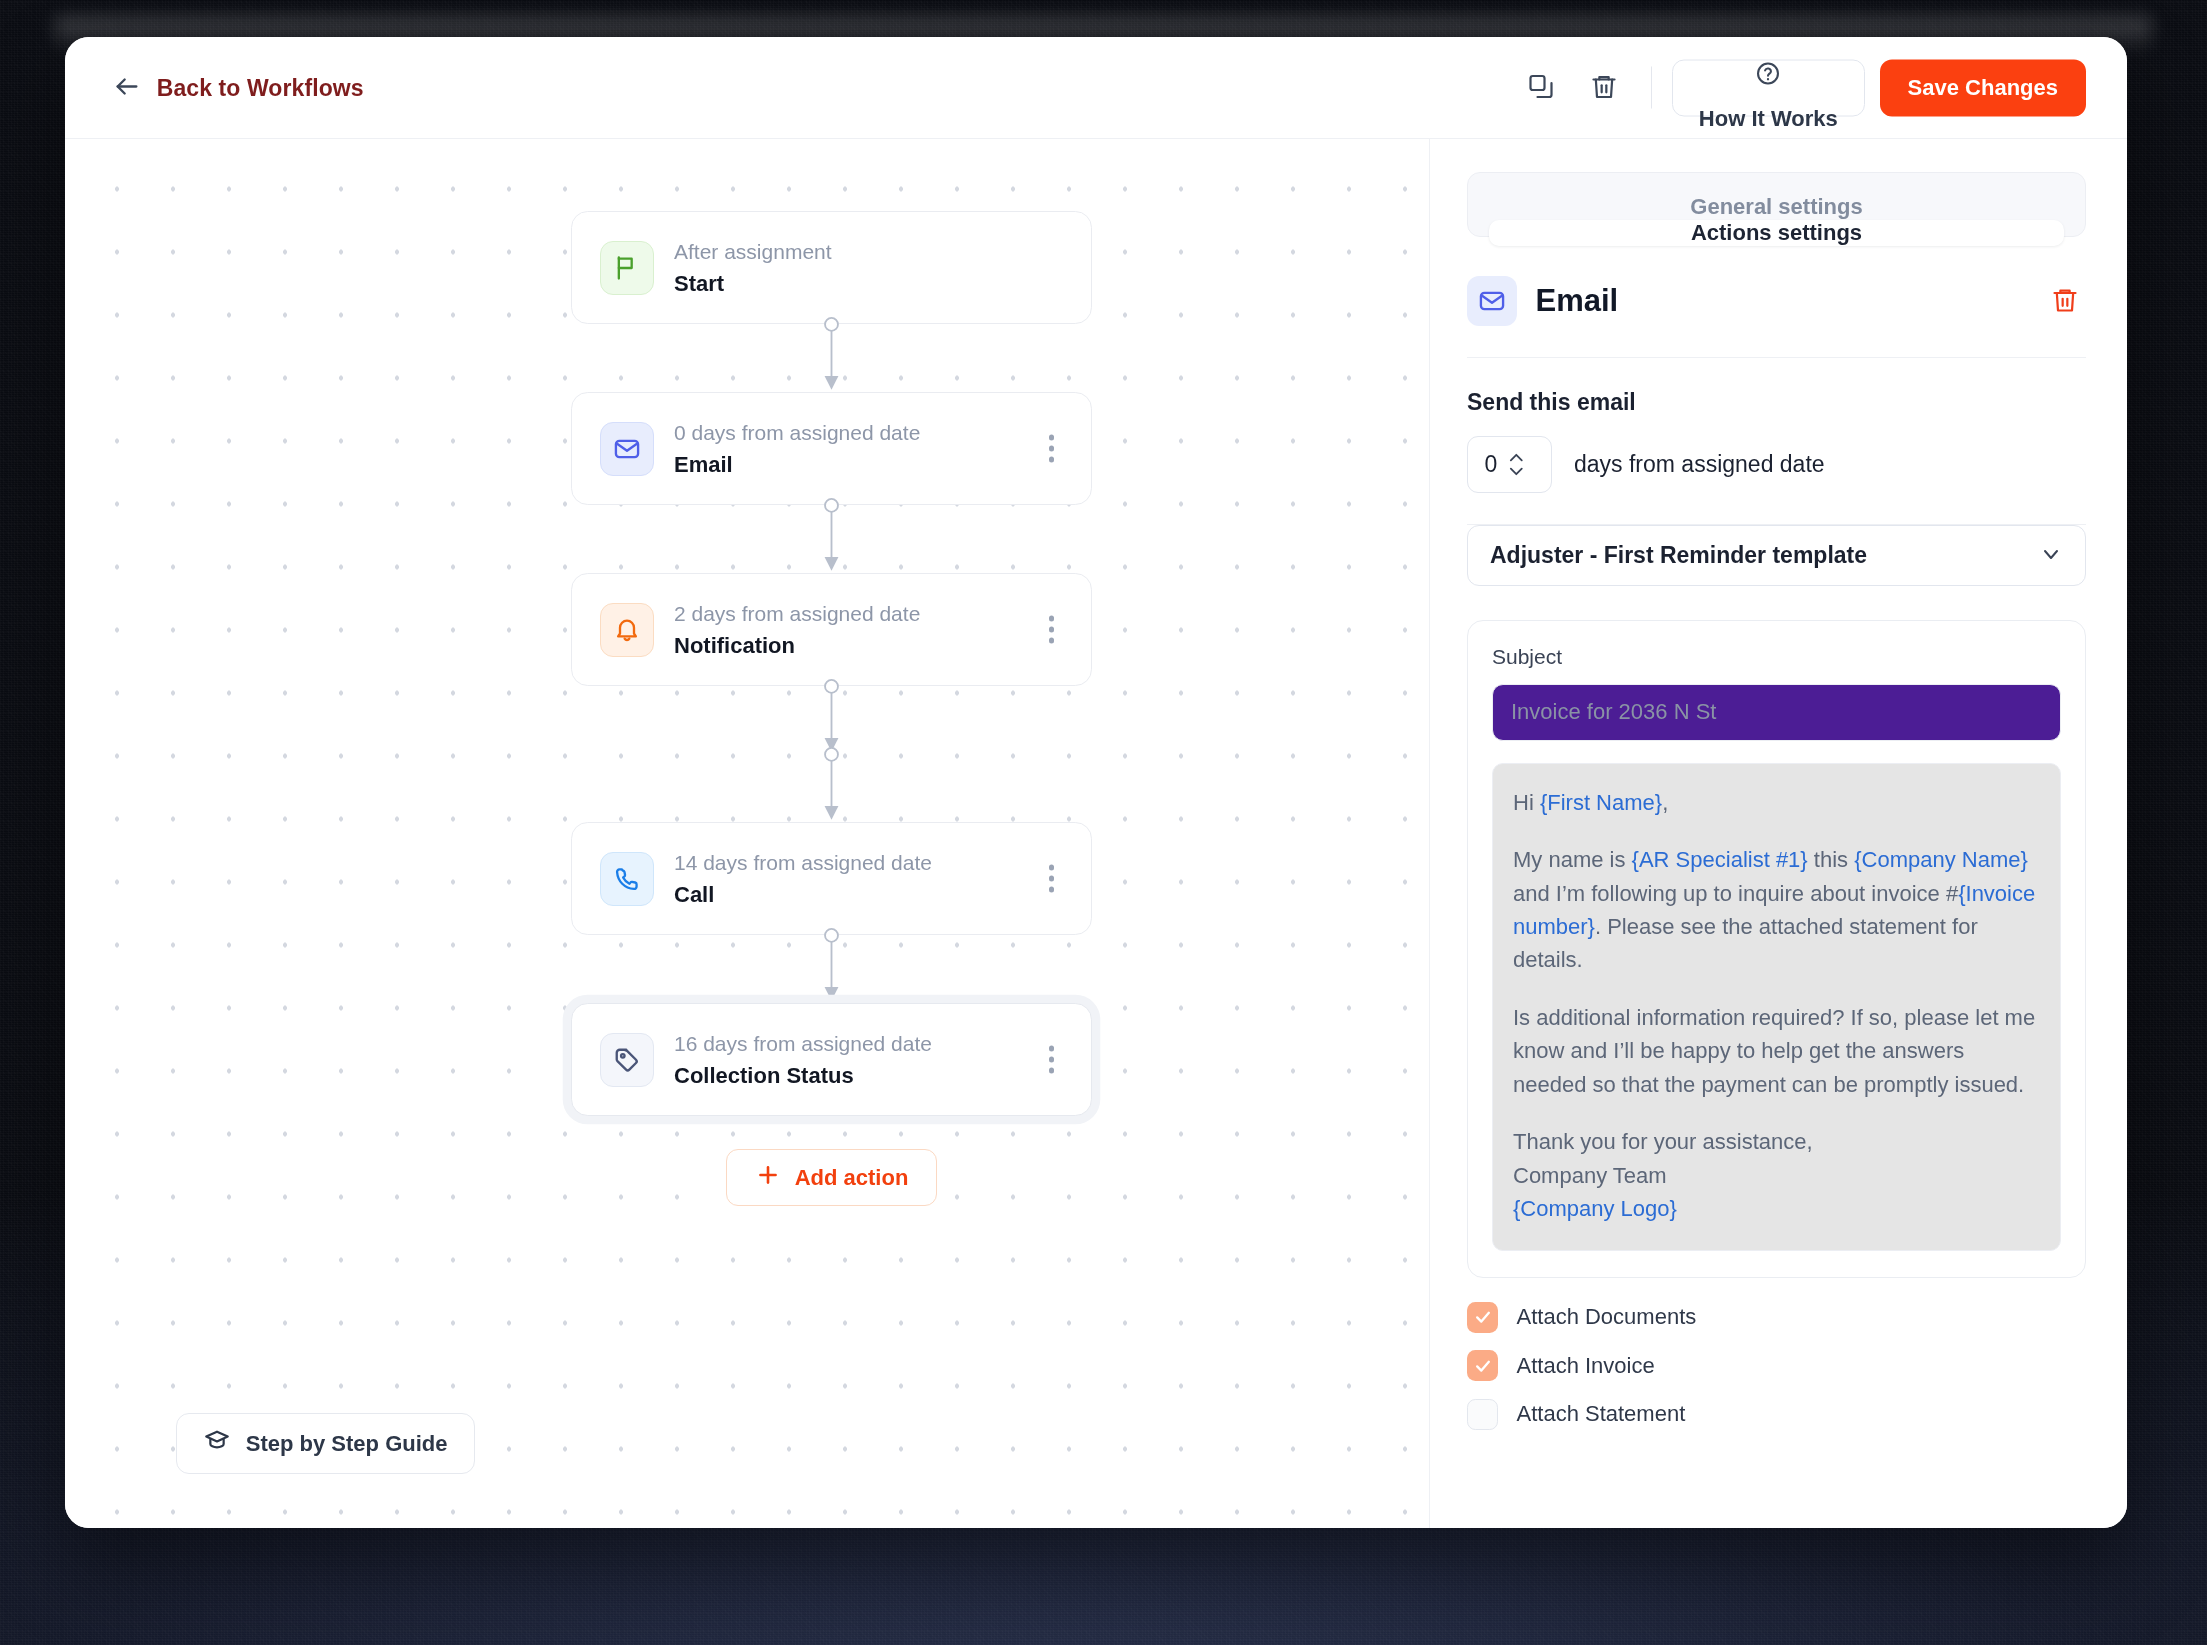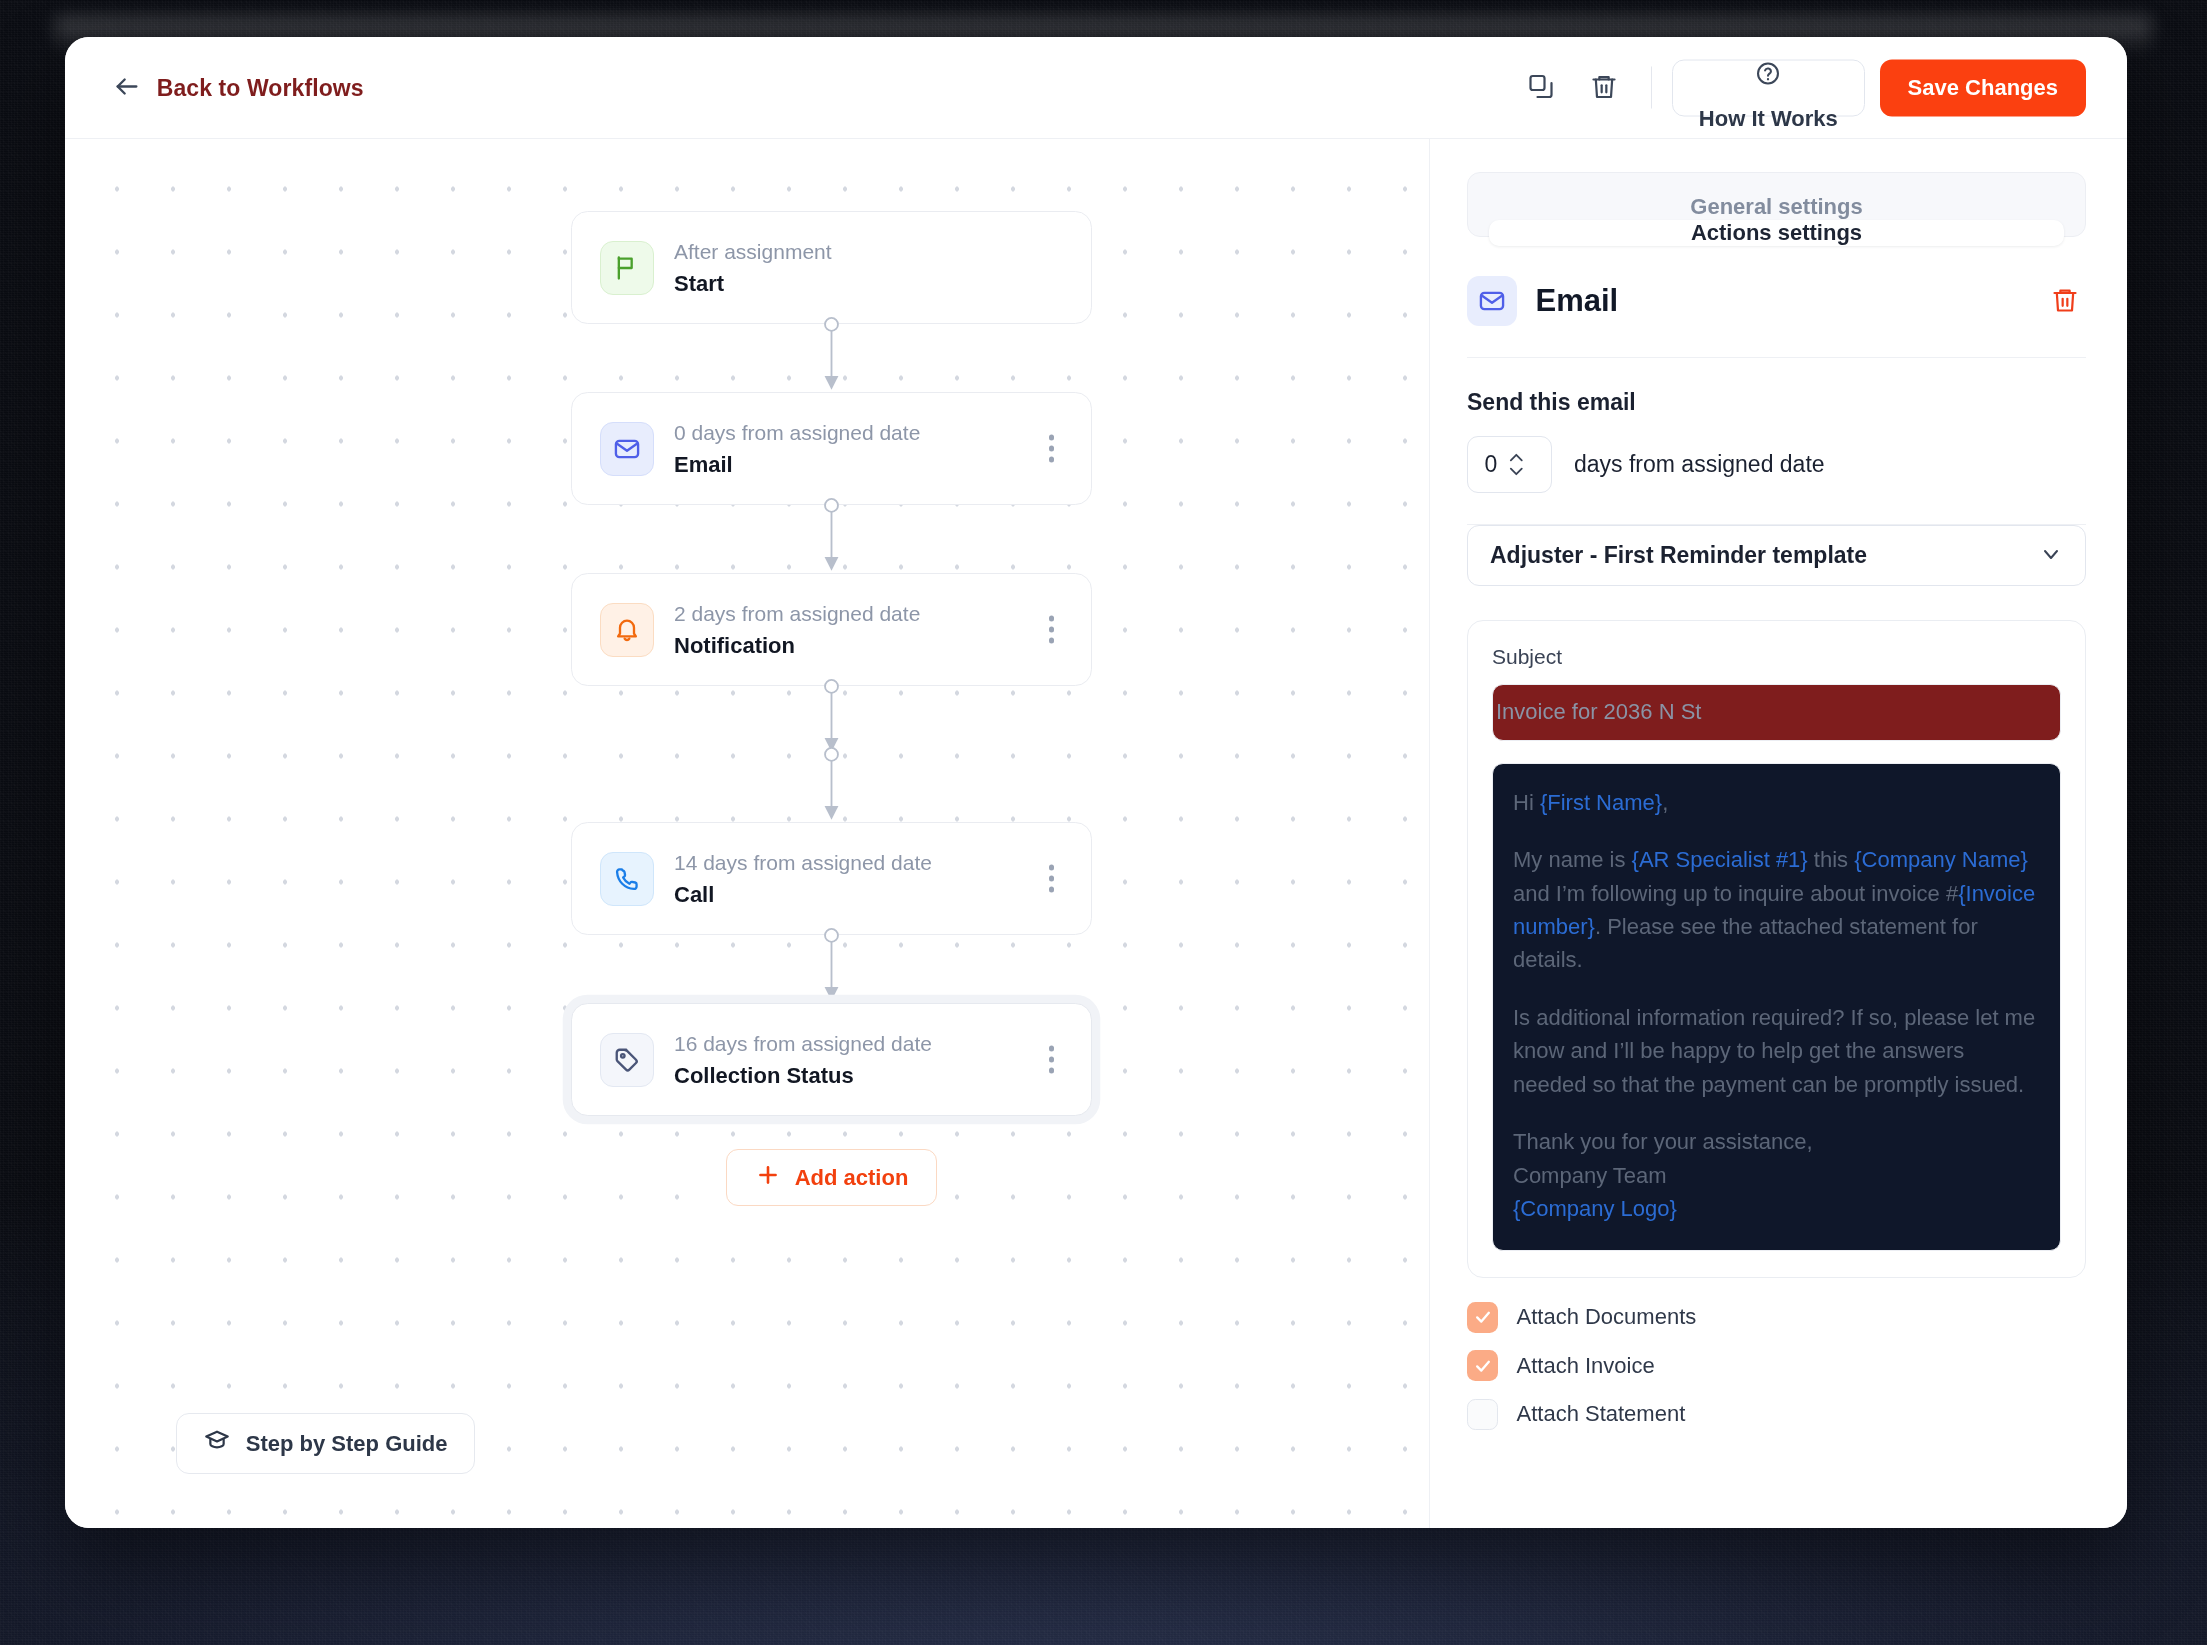--- a/index.html
+++ b/index.html
@@ -377,34 +377,34 @@
     padding: 24px 24px 26px 24px;
     box-sizing: border-box;
   }
   .subject-label {
     font-size: 21px;
     color: #3a4355;
     margin-bottom: 14.8px;
   }
   .subject-input {
     height: 57px;
-    background: #7f1d1d;
+    background: #4c1d95;
     border: 0.9px solid #eceef3;
     border-radius: 11px;
     display: flex; align-items: center;
-    padding: 0 3px;
+    padding: 0 18px;
     box-sizing: border-box;
     font-size: 22px;
     color: #8a93a5;
     cursor: text;
     text-align: right;
   }
   .body-box {
     margin-top: 22px;
-    background: #0f172a;
+    background: #e5e5e5;
     border: 0.9px solid #eceef3;
     border-radius: 11px;
     padding: 22px 20px 24px 20px;
     box-sizing: border-box;
     font-size: 22px;
     line-height: 1.52;
     color: #5c6678;
     cursor: text;
   }
   .body-box p { margin: 0 0 24px 0; }

